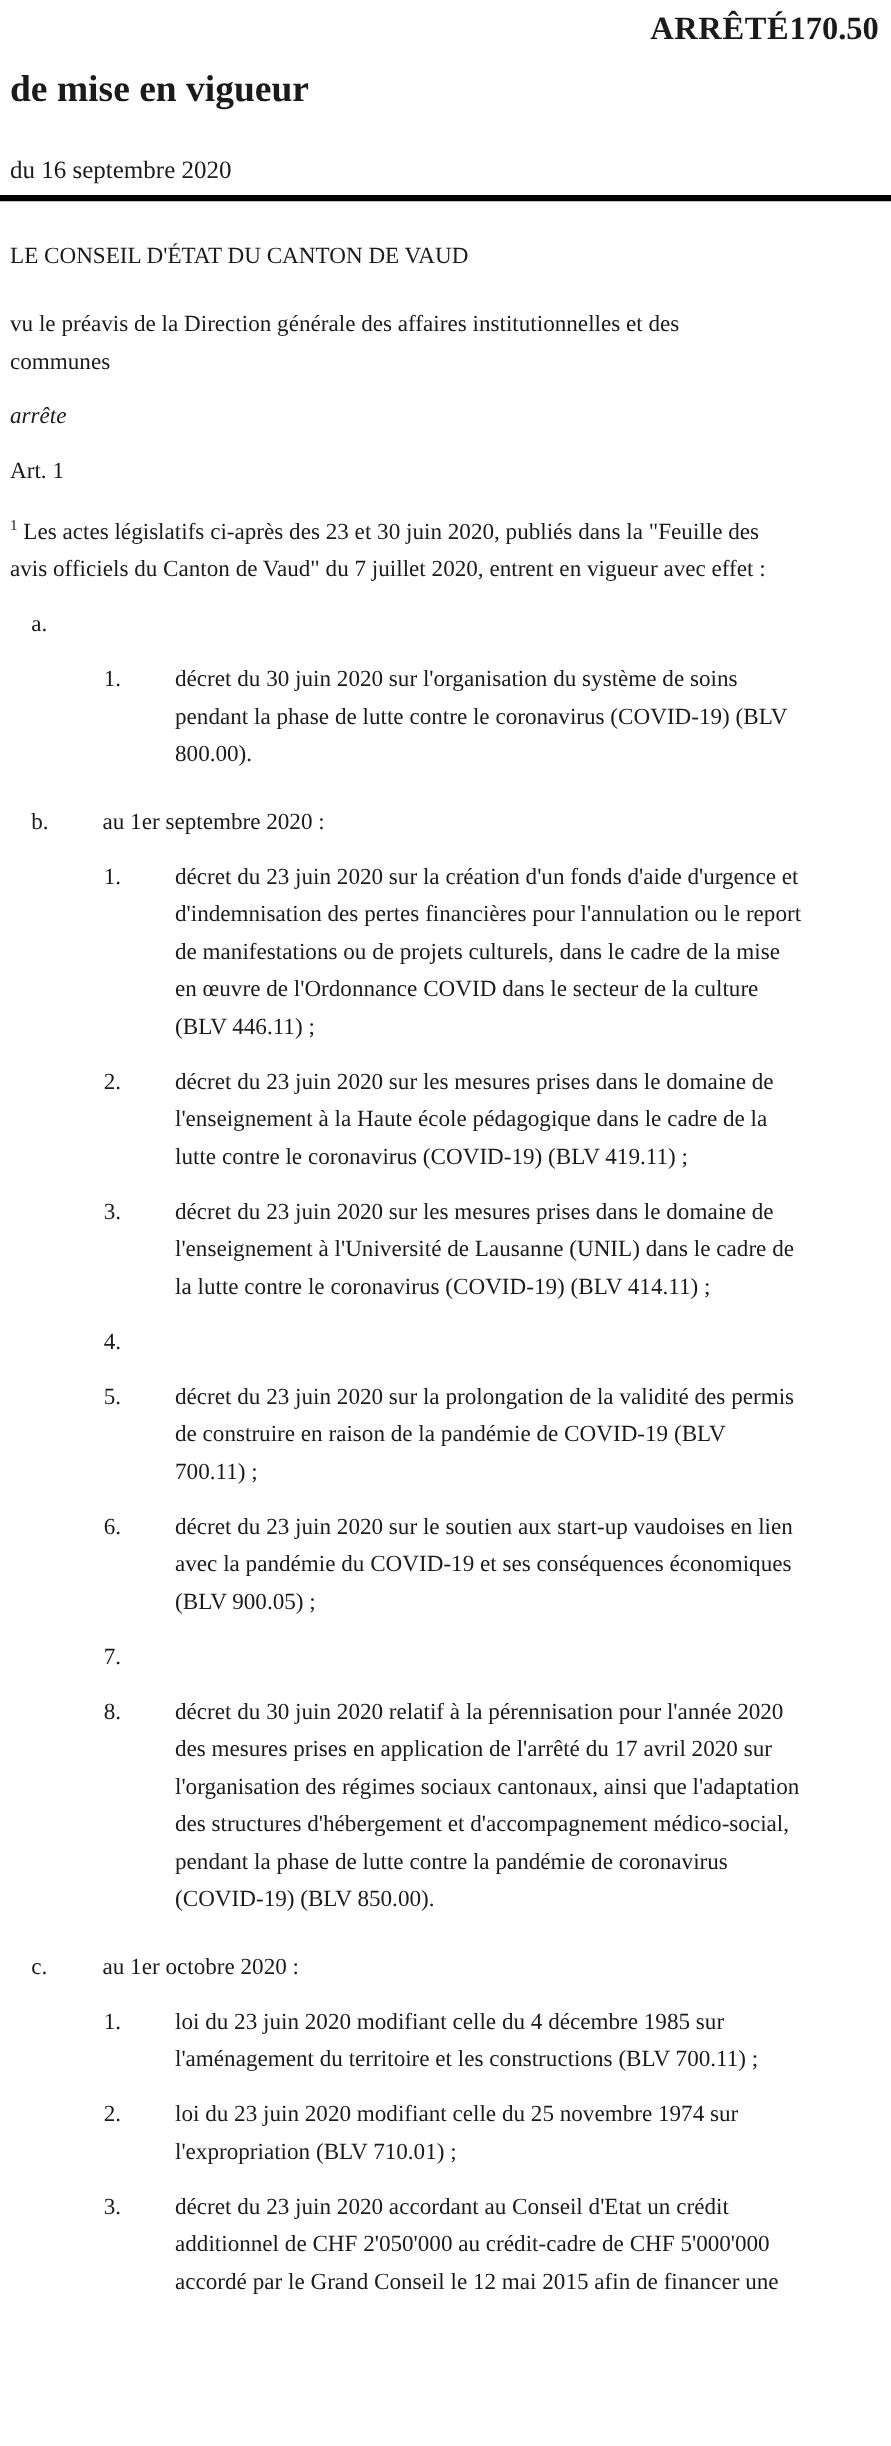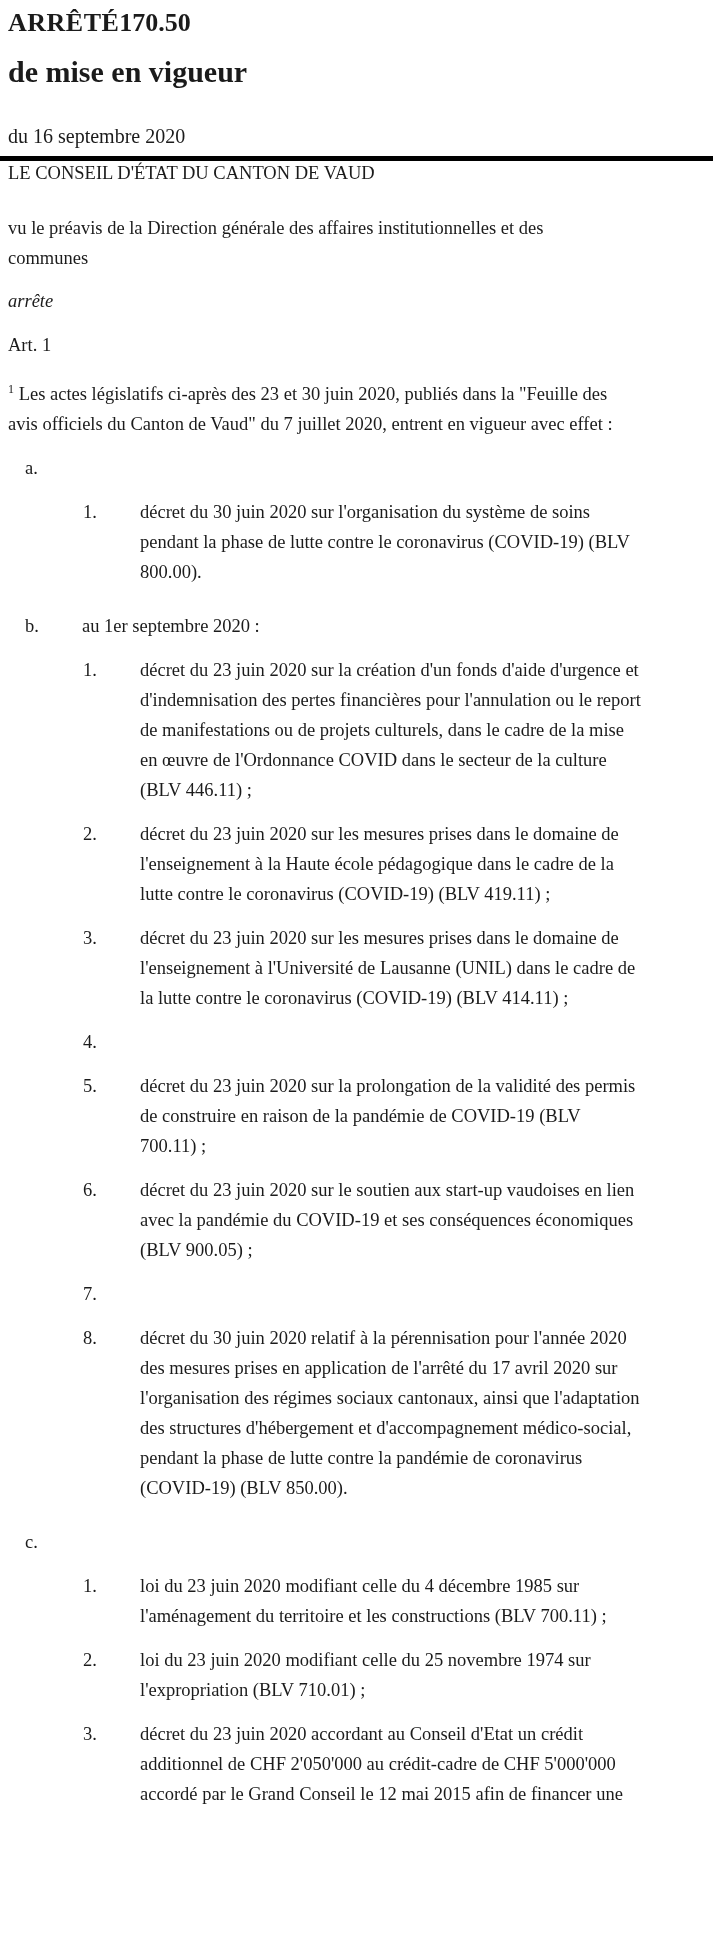--- a/index.html
+++ b/index.html
@@ -8,36 +8,36 @@
     height: 1957px;
     background: #ffffff;
     color: #1b1b1b;
     font-family: "Liberation Serif", "DejaVu Serif", serif;
     box-sizing: border-box;
     padding: 8px 10px 0 8px;
     overflow: hidden;
   }
   .header-row {
     display: flex;
-    justify-content: flex-start;
+    justify-content: flex-end;
     align-items: baseline;
     line-height: 30px;
   }
   .doc-title   { font-size: 26px; font-weight: bold; letter-spacing: 0.5px; }
   .doc-number  { font-size: 26px; font-weight: bold; }
   .doc-subtitle{ margin-top: 20px; font-size: 30px; font-weight: bold; line-height: 28px; }
   .doc-date    { margin-top: 38px; font-size: 20px; line-height: 24px; }
   .rule {
     margin-top: 8px;
     margin-left: -8px;
     margin-right: -10px;
     height: 5px;
     background: #000000;
   }
-  .authority      { font-size: 18.5px; line-height: 24px; }
+  .authority      { margin-top: 32px; font-size: 18.5px; line-height: 24px; }
   .preamble       { margin-top: 28px; font-size: 18.5px; line-height: 30px; white-space: pre-line; margin-bottom: 0; }
   .enacting       { margin-top: 16px; font-size: 18.5px; line-height: 24px; font-style: italic; }
   .article-heading{ margin-top: 20px; font-size: 18.5px; line-height: 24px; font-weight: normal; }
   .article-para   { margin-top: 22px; font-size: 18.5px; line-height: 30px; margin-bottom: 0; }
   .article-para sup { font-size: 12px; line-height: 0; }
   .pre { white-space: pre-line; }
   p, h1, h2, div { margin-bottom: 0; margin-top: 0; }
   .doc-subtitle, .doc-date, .authority, .preamble, .enacting, .article-heading, .article-para { margin-bottom: 0; }
   .section-row {
     display: flex;
@@ -142,20 +142,21 @@
   <span class="item-text">décret du 30 juin 2020 relatif à la pérennisation pour l'année 2020
 des mesures prises en application de l'arrêté du 17 avril 2020 sur
 l'organisation des régimes sociaux cantonaux, ainsi que l'adaptation
 des structures d'hébergement et d'accompagnement médico-social,
 pendant la phase de lutte contre la pandémie de coronavirus
 (COVID-19) (BLV 850.00).</span>
 </div>
 
 <div class="section-row">
   <span class="section-marker">c.</span>
+  <span class="section-label">au 1er octobre 2020 :</span>
 </div>
 <div class="item-row">
   <span class="item-marker">1.</span>
   <span class="item-text">loi du 23 juin 2020 modifiant celle du 4 décembre 1985 sur
 l'aménagement du territoire et les constructions (BLV 700.11) ;</span>
 </div>
 <div class="item-row">
   <span class="item-marker">2.</span>
   <span class="item-text">loi du 23 juin 2020 modifiant celle du 25 novembre 1974 sur
 l'expropriation (BLV 710.01) ;</span>

